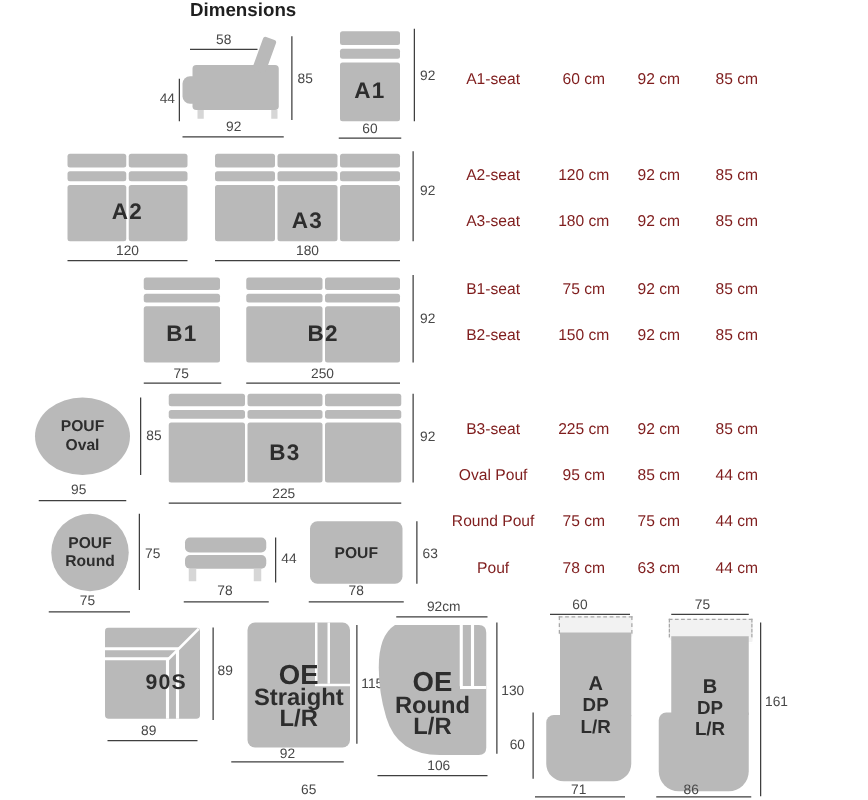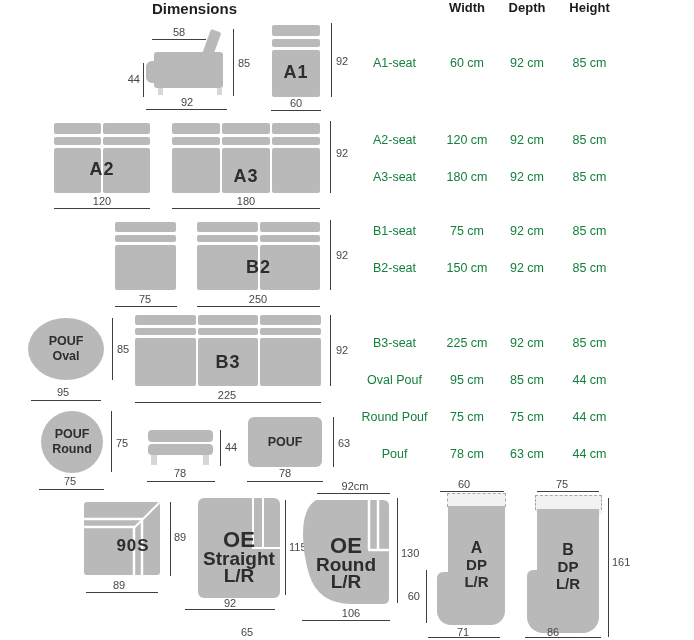--- a/index.html
+++ b/index.html
@@ -25,37 +25,31 @@
   .t3{position:absolute;text-align:center;font-weight:bold;color:#2d2d2d;}
   .t3 .l1{font-size:22px;line-height:20px;}
   .t3 .l2,.t3 .l3{font-size:19px;line-height:17px;}
   
   .scallop{position:absolute;background:#f2f2f2;border:1px dashed #a8a8a8;border-bottom:none;}
   .scallop::after{content:"";position:absolute;left:-1px;right:-1px;top:100%;height:5px;
      background-image:radial-gradient(circle at 5px -1px,#f2f2f2 4.5px,rgba(0,0,0,0) 5px);
      background-size:10px 5px;background-repeat:repeat-x;}
   
   .trow{position:absolute;left:352px;width:275px;display:grid;grid-template-columns:85px 60px 60px 65px;
-        font-size:12.5px;color:#15803d;text-align:center;line-height:15px;}
+        font-size:12.5px;color:#7f1d1d;text-align:center;line-height:15px;}
   .thead{font-weight:bold;color:#1c1c1c;font-size:13px;}
   .title{position:absolute;left:152px;top:0;font-size:15px;font-weight:bold;color:#1f1f1f;}
   .wl{position:absolute;background:#fff;} 
 </style>
 </head>
 <body>
 
 <div id="canvas">
 
   <div class="title">Dimensions</div>
-  <div class="trow thead" style="top:0">
-    <span></span>
-    <span>Width</span>
-    <span>Depth</span>
-    <span>Height</span>
-  </div>
 
   <div class="trow" style="top:56px">
     <span>A1-seat</span>
       <span>60 cm</span>
       <span>92 cm</span>
       <span>85 cm</span>
   </div>
   <div class="trow" style="top:133px">
     <span>A2-seat</span>
       <span>120 cm</span>
@@ -157,20 +151,21 @@
   <span class="dl cx" style="left:246px;top:195px">180</span>
   <b class="hline" style="left:172px;top:208px;width:148px"></b>
   <span class="dl" style="left:336px;top:147px">92</span>
   <b class="vline" style="left:330px;top:121px;height:72px"></b>
 
   <div class="mod modB" style="left:115px;top:222px;width:61px;height:68px;grid-template-columns:1fr">
     <i></i>
       <i></i>
       <i></i>
   </div>
+  <div class="mlabel" style="left:115px;top:245px;width:61px;height:45px">B1</div>
   <span class="dl cx" style="left:145px;top:293px">75</span>
   <b class="hline" style="left:115px;top:306px;width:62px"></b>
 
   <div class="mod modB" style="left:197px;top:222px;width:123px;height:68px;grid-template-columns:1fr 1fr">
     <i></i>
       <i></i>
       <i></i>
       <i></i>
       <i></i>
       <i></i>

